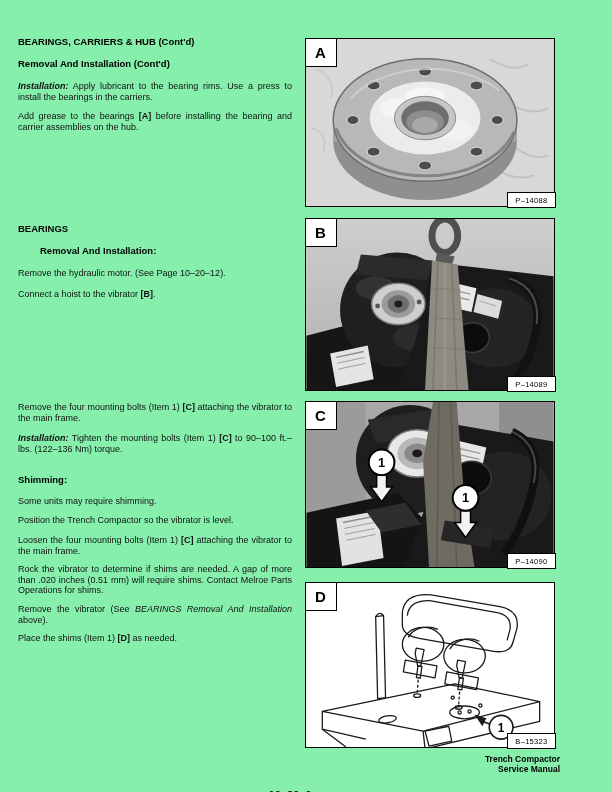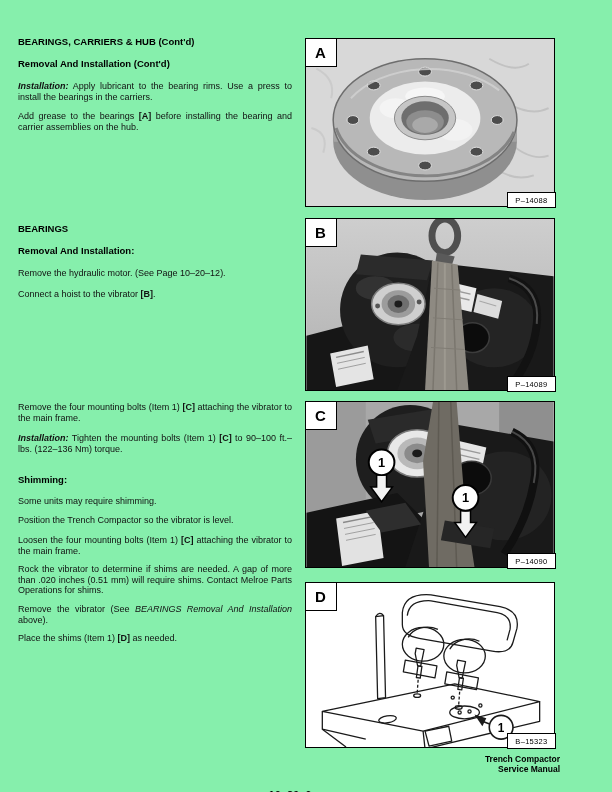--- a/index.html
+++ b/index.html
@@ -40,21 +40,21 @@
 <div class="page">
 
   <div class="hd" style="top:36px;">BEARINGS, CARRIERS &amp; HUB (Cont'd)</div>
   <div class="hd" style="top:58px;">Removal And Installation (Cont'd)</div>
 
   <div class="tb" style="top:81px;"><span class="bi">Installation:</span><span> Apply lubricant to the bearing rims. Use a press to install the bearings in the carriers.</span></div>
 
   <div class="tb" style="top:111px;"><span>Add grease to the bearings </span><span class="b">[A]</span><span> before installing the bearing and carrier assemblies on the hub.</span></div>
 
   <div class="hd" style="top:223px;">BEARINGS</div>
-  <div class="hd" style="top:245px;">Removal And Installation:</div>
+  <div class="hd" style="top:245px;margin-left:22px;">Removal And Installation:</div>
 
   <div class="tb" style="top:268px;">Remove the hydraulic motor. (See Page 10–20–12).</div>
 
   <div class="tb" style="top:289px;"><span>Connect a hoist to the vibrator </span><span class="b">[B]</span><span>.</span></div>
 
   <div class="tb" style="top:402px;"><span>Remove the four mounting bolts (Item 1) </span><span class="b">[C]</span><span> attaching the vibrator to the main frame.</span></div>
 
   <div class="tb" style="top:433px;"><span class="bi">Installation:</span><span> Tighten the mounting bolts (Item 1) </span><span class="b">[C]</span><span> to 90–100 ft.–lbs. (122–136 Nm) torque.</span></div>
 
   <div class="hd" style="top:474px;">Shimming:</div>

